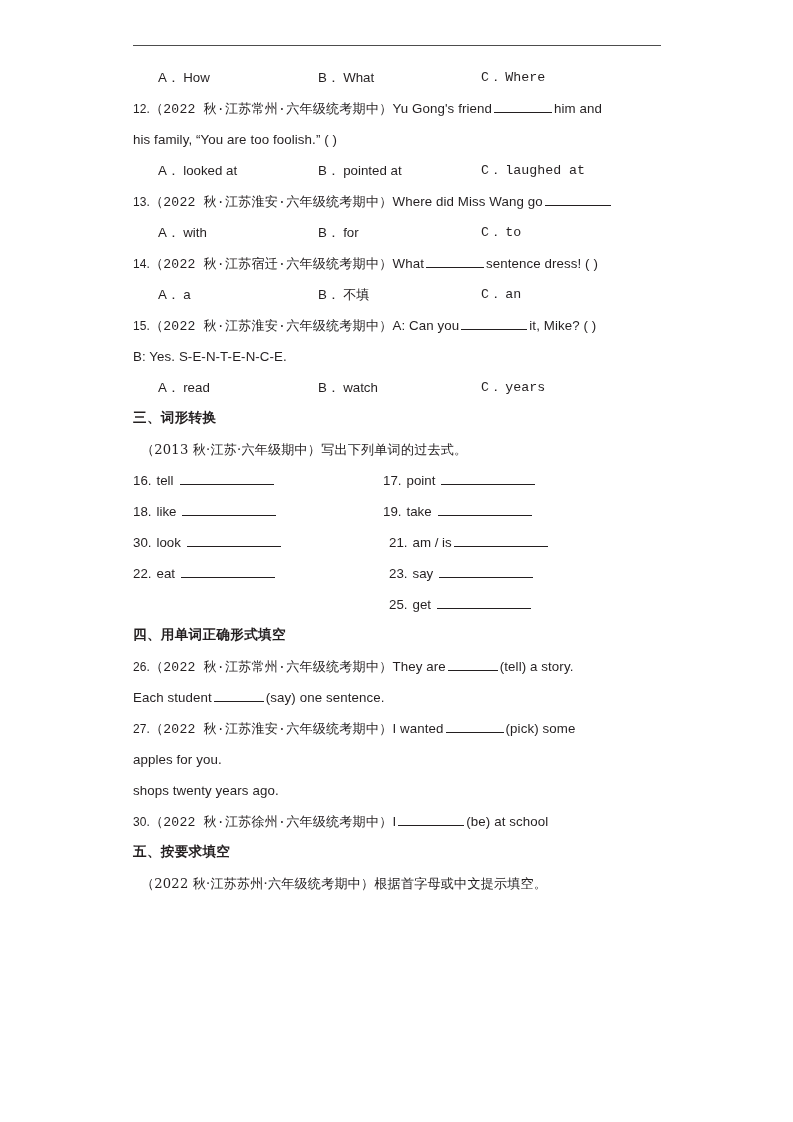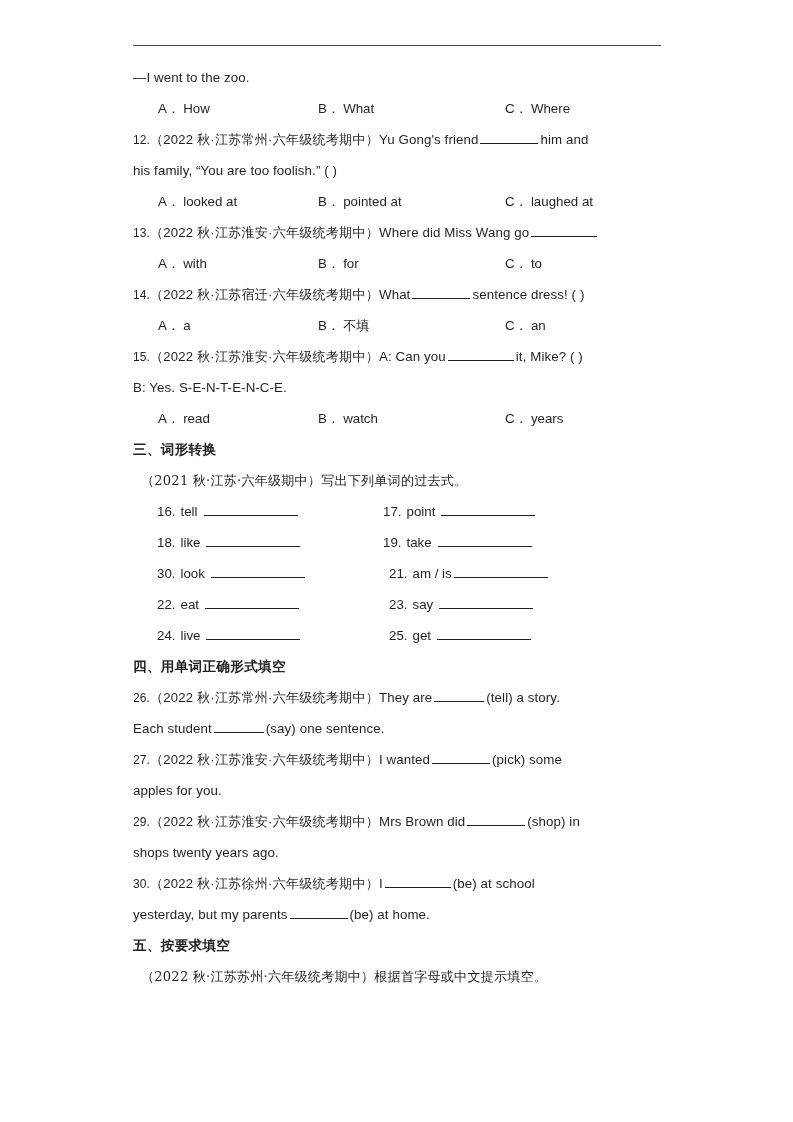--- a/index.html
+++ b/index.html
@@ -36,21 +36,21 @@
   .ln {
     font-size: 13.3px;
     line-height: 31px;
     height: 31px;
     white-space: nowrap;
     letter-spacing: 0.1px;
   }
 
   
   .src {
-    font-family: Liberation Sans, sans-serif;
+    font-family: Liberation Mono, monospace;
     font-size: 13.1px;
     letter-spacing: 0.2px;
   }
 
   
   .qnum {
     font-family: "Liberation Sans", sans-serif;
     font-size: 12px;
   }
 
@@ -73,30 +73,30 @@
     height: 31px;
     position: relative;
     white-space: nowrap;
   }
   .opt {
     position: absolute;
     top: 0;
   }
   .opt-a { left: 25px; }
   .opt-b { left: 185px; }
-  .opt-c { left: 372px; }
+  .opt-c { left: 348px; font-family: Liberation Mono, monospace; }
   .opt .lab { margin-right: 3px; }
   .cn-opt {
     font-family: "DejaVu Serif", "Liberation Serif", serif;
     font-size: 13.2px;
   }
 
   
   .sec-head {
-    font-family: Liberation Serif, serif;
+    font-family: Liberation Mono, monospace;
     font-weight: bold;
     font-size: 13.6px;
     line-height: 31px;
     height: 31px;
     letter-spacing: 0.3px;
     white-space: nowrap;
   }
 
   
   .sec-instr {
@@ -114,21 +114,21 @@
     position: relative;
     height: 31px;
     line-height: 31px;
     font-size: 13.3px;
     white-space: nowrap;
   }
   .word-cell {
     position: absolute;
     top: 0;
   }
-  .wc-left  { left: 24px; }
+  .wc-left  { left: 0; }
   .wc-right { left: 250px; }
   .wc-right.indent { left: 256px; }
   .word-cell .w-num { margin-right: 5px; }
   .word-cell .w-word { margin-right: 2px; }
   .word-line {
     display: inline-block;
     width: 94px;
     border-bottom: 1.15px solid #231f20;
     height: 0.85em;
     vertical-align: baseline;
@@ -136,21 +136,20 @@
   }
   .word-line.tight { margin-left: 0; }
 </style>
 </head>
 <body>
 
 <div class="top-rule"></div>
 
 <div class="content">
 
-  <div class="ln">—I went to the zoo.</div>
 
   <div class="opts">
     <span class="opt opt-a"><span class="lab">A．</span><span>How</span></span>
     <span class="opt opt-b"><span class="lab">B．</span><span>What</span></span>
     <span class="opt opt-c"><span class="lab">C．</span><span>Where</span></span>
   </div>
 
   <div class="ln"><span class="qnum">12.</span><span class="src">（2022 秋·江苏常州·六年级统考期中）</span><span>Yu Gong's friend</span><span class="blank b-md"></span><span>him and</span></div>
 
   <div class="ln">his family, “You are too foolish.” (    )</div>
@@ -183,21 +182,21 @@
   <div class="ln">B: Yes. S-E-N-T-E-N-C-E.</div>
 
   <div class="opts">
     <span class="opt opt-a"><span class="lab">A．</span><span>read</span></span>
     <span class="opt opt-b"><span class="lab">B．</span><span>watch</span></span>
     <span class="opt opt-c"><span class="lab">C．</span><span>years</span></span>
   </div>
 
   <div class="sec-head">三、词形转换</div>
 
-  <div class="sec-instr">（2021 秋·江苏·六年级期中）写出下列单词的过去式。</div>
+  <div class="sec-instr">（2013 秋·江苏·六年级期中）写出下列单词的过去式。</div>
 
   <div class="word-row">
     <span class="word-cell wc-left"><span class="w-num">16.</span><span class="w-word">tell</span><span class="word-line"></span></span>
     <span class="word-cell wc-right"><span class="w-num">17.</span><span class="w-word">point</span><span class="word-line"></span></span>
   </div>
 
   <div class="word-row">
     <span class="word-cell wc-left"><span class="w-num">18.</span><span class="w-word">like</span><span class="word-line"></span></span>
     <span class="word-cell wc-right"><span class="w-num">19.</span><span class="w-word">take</span><span class="word-line"></span></span>
   </div>
@@ -206,40 +205,37 @@
     <span class="word-cell wc-left"><span class="w-num">30.</span><span class="w-word">look</span><span class="word-line"></span></span>
     <span class="word-cell wc-right indent"><span class="w-num">21.</span><span class="w-word">am / is</span><span class="word-line tight"></span></span>
   </div>
 
   <div class="word-row">
     <span class="word-cell wc-left"><span class="w-num">22.</span><span class="w-word">eat</span><span class="word-line"></span></span>
     <span class="word-cell wc-right indent"><span class="w-num">23.</span><span class="w-word">say</span><span class="word-line"></span></span>
   </div>
 
   <div class="word-row">
-    <span class="word-cell wc-left"><span class="w-num">24.</span><span class="w-word">live</span><span class="word-line"></span></span>
     <span class="word-cell wc-right indent"><span class="w-num">25.</span><span class="w-word">get</span><span class="word-line"></span></span>
   </div>
 
   <div class="sec-head">四、用单词正确形式填空</div>
 
   <div class="ln"><span class="qnum">26.</span><span class="src">（2022 秋·江苏常州·六年级统考期中）</span><span>They are</span><span class="blank b-sm"></span><span>(tell) a story.</span></div>
 
   <div class="ln"><span>Each student</span><span class="blank b-sm"></span><span>(say) one sentence.</span></div>
 
   <div class="ln"><span class="qnum">27.</span><span class="src">（2022 秋·江苏淮安·六年级统考期中）</span><span>I wanted</span><span class="blank b-md"></span><span>(pick) some</span></div>
 
   <div class="ln">apples for you.</div>
 
 
-  <div class="ln"><span class="qnum">29.</span><span class="src">（2022 秋·江苏淮安·六年级统考期中）</span><span>Mrs Brown did</span><span class="blank b-md"></span><span>(shop) in</span></div>
 
   <div class="ln">shops twenty years ago.</div>
 
   <div class="ln"><span class="qnum">30.</span><span class="src">（2022 秋·江苏徐州·六年级统考期中）</span><span>I</span><span class="blank b-lg"></span><span>(be) at school</span></div>
 
-  <div class="ln"><span>yesterday, but my parents</span><span class="blank b-md"></span><span>(be) at home.</span></div>
 
   <div class="sec-head">五、按要求填空</div>
 
   <div class="sec-instr">（2022 秋·江苏苏州·六年级统考期中）根据首字母或中文提示填空。</div>
 
 </div>
 
 </body></html>

